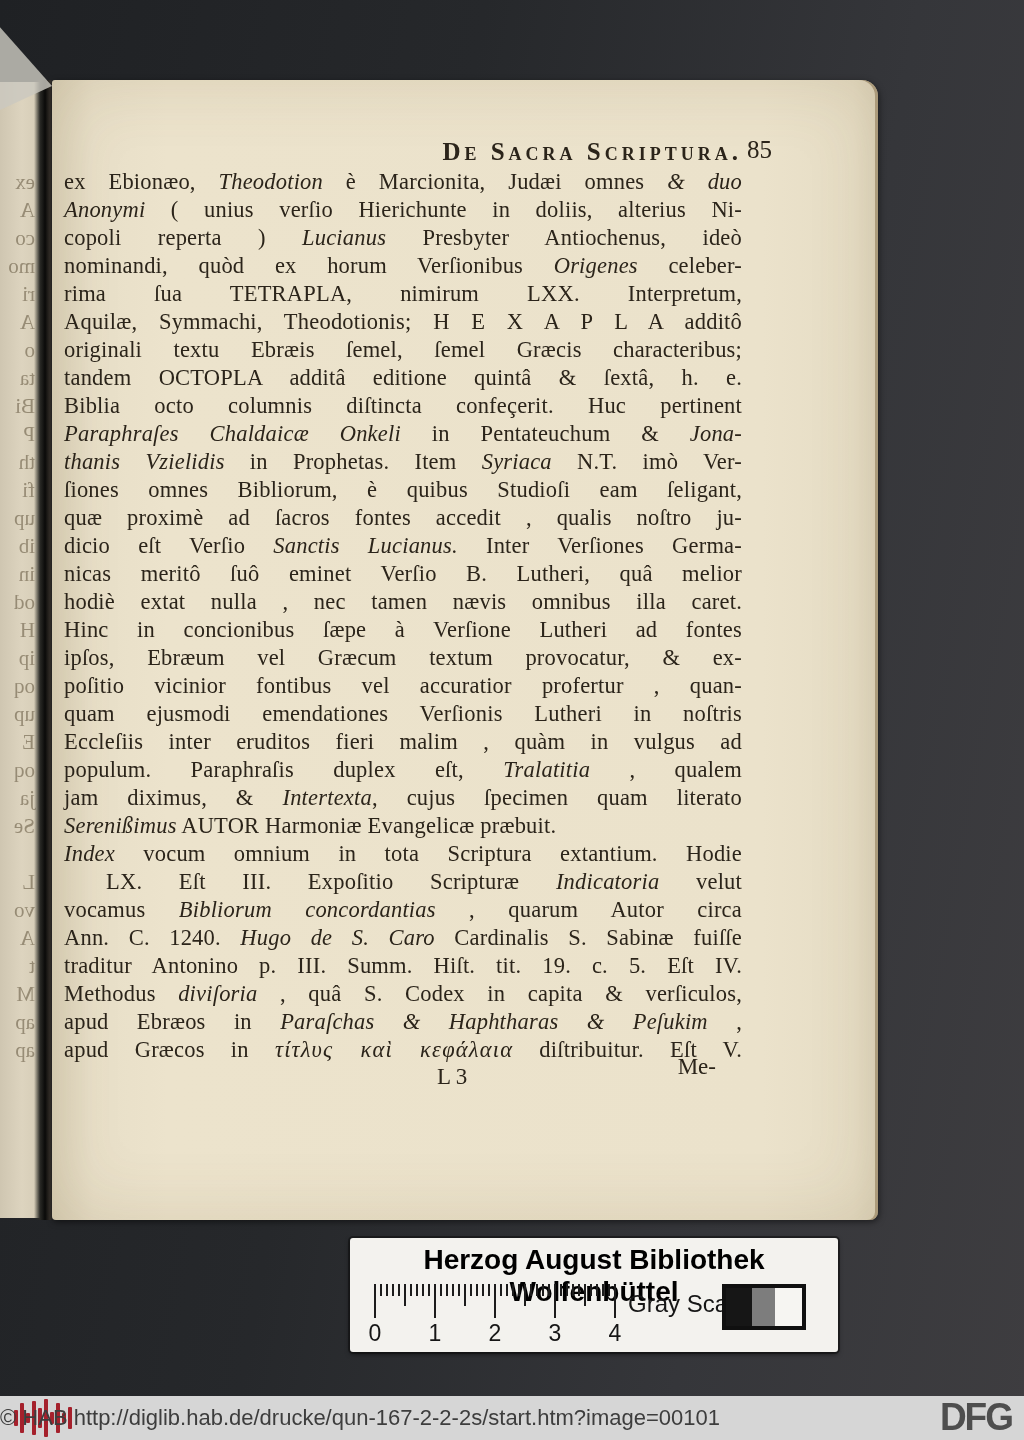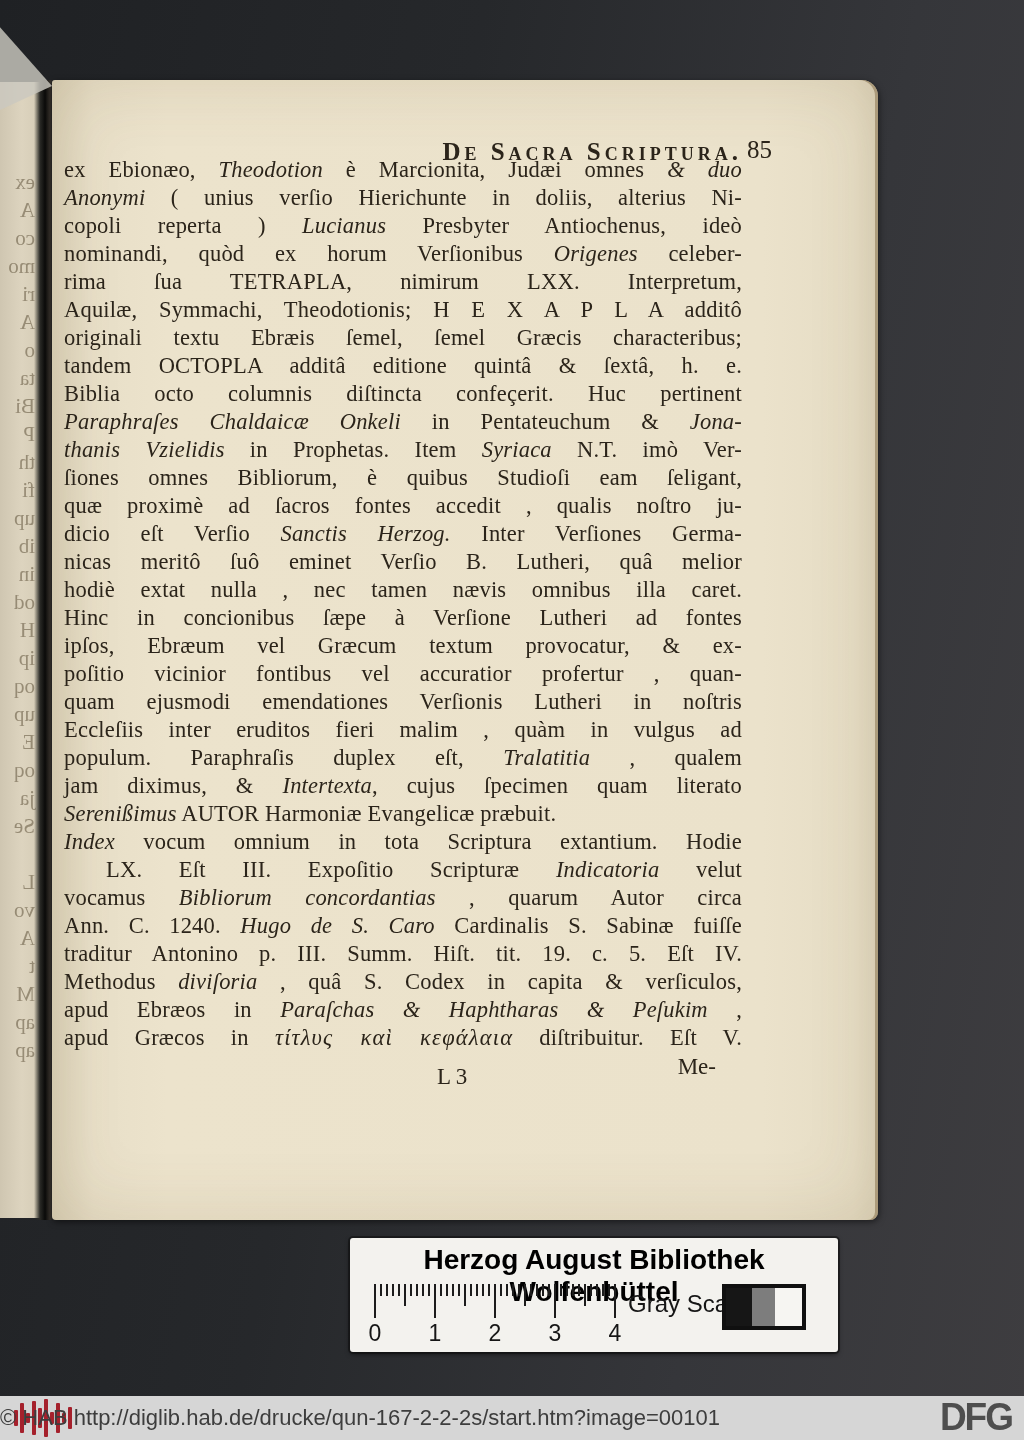--- a/index.html
+++ b/index.html
@@ -18,21 +18,21 @@
     clip-path:polygon(0 10%,100% 74%,0 100%);background:rgba(203,200,191,.82);z-index:3;}
   
   .page{position:absolute;left:52px;top:80px;width:826px;height:1140px;
     background:linear-gradient(90deg,#dcd3ba 0%,#e8dfc8 5%,#ece3cc 14%,#ebe2cb 86%,#e6ddc5 97%,#dfd6bd 100%);
     border-radius:3px 16px 8px 4px;
     box-shadow:inset 0 0 70px rgba(120,95,50,.16), inset -3px 0 0 rgba(122,98,60,.45), 1px 2px 6px rgba(0,0,0,.5);
     color:#2b241a;}
   .running-head{position:absolute;left:12px;top:58px;width:678px;text-align:right;
     font-variant:small-caps;letter-spacing:4px;font-size:25px;font-weight:600;}
   .page-num{position:absolute;right:106px;top:56px;font-size:25px;}
-  .textblock{position:absolute;left:12px;top:76px;width:678px;}
+  .textblock{position:absolute;left:12px;top:88px;width:678px;}
   .line{height:28px;line-height:28px;font-size:22.5px;text-align:justify;text-align-last:justify;
     letter-spacing:.2px;overflow:visible;}
   .line.no-just{text-align:center;text-align-last:left;}
   .line.indent{text-indent:42px;}
   .line .i{font-style:italic;}
   .line .g{font-style:italic;letter-spacing:1.2px;}
   .sig-row{position:absolute;left:12px;top:984px;width:678px;height:32px;font-size:23px;}
   .sig{position:absolute;left:55%;}
   .catch{position:absolute;right:26px;top:-10px;}
   
@@ -115,21 +115,21 @@
         <div class="line"><span>nominandi, quòd ex horum Verſionibus </span><span class="i">Origenes</span><span> celeber-</span></div>
         <div class="line"><span>rima ſua TETRAPLA, nimirum LXX. Interpretum,</span></div>
         <div class="line"><span>Aquilæ, Symmachi, Theodotionis; H E X A P L A additô</span></div>
         <div class="line"><span>originali textu Ebræis ſemel, ſemel Græcis characteribus;</span></div>
         <div class="line"><span>tandem OCTOPLA additâ editione quintâ &amp; ſextâ, h. e.</span></div>
         <div class="line"><span>Biblia octo columnis diſtincta confeçerit. Huc pertinent</span></div>
         <div class="line"><span class="i">Paraphraſes Chaldaicæ Onkeli</span><span> in Pentateuchum &amp; </span><span class="i">Jona-</span></div>
         <div class="line"><span class="i">thanis Vzielidis</span><span> in Prophetas. Item </span><span class="i">Syriaca</span><span> N.T. imò Ver-</span></div>
         <div class="line"><span>ſiones omnes Bibliorum, è quibus Studioſi eam ſeligant,</span></div>
         <div class="line"><span>quæ proximè ad ſacros fontes accedit , qualis noſtro ju-</span></div>
-        <div class="line"><span>dicio eſt Verſio </span><span class="i">Sanctis Herzog.</span><span> Inter Verſiones Germa-</span></div>
+        <div class="line"><span>dicio eſt Verſio </span><span class="i">Sanctis Lucianus.</span><span> Inter Verſiones Germa-</span></div>
         <div class="line"><span>nicas meritô ſuô eminet Verſio B. Lutheri, quâ melior</span></div>
         <div class="line"><span>hodiè extat nulla , nec tamen nævis omnibus illa caret.</span></div>
         <div class="line"><span>Hinc in concionibus ſæpe à Verſione Lutheri ad fontes</span></div>
         <div class="line"><span>ipſos, Ebræum vel Græcum textum provocatur, &amp; ex-</span></div>
         <div class="line"><span>poſitio vicinior fontibus vel accuratior profertur , quan-</span></div>
         <div class="line"><span>quam ejusmodi emendationes Verſionis Lutheri in noſtris</span></div>
         <div class="line"><span>Eccleſiis inter eruditos fieri malim , quàm in vulgus ad</span></div>
         <div class="line"><span>populum. Paraphraſis duplex eſt, </span><span class="i">Tralatitia</span><span> , qualem</span></div>
         <div class="line"><span>jam diximus, &amp; </span><span class="i">Intertexta</span><span>, cujus ſpecimen quam literato</span></div>
         <div class="line no-just"><span class="i">Serenißimus</span><span> AUTOR Harmoniæ Evangelicæ præbuit.</span></div>

